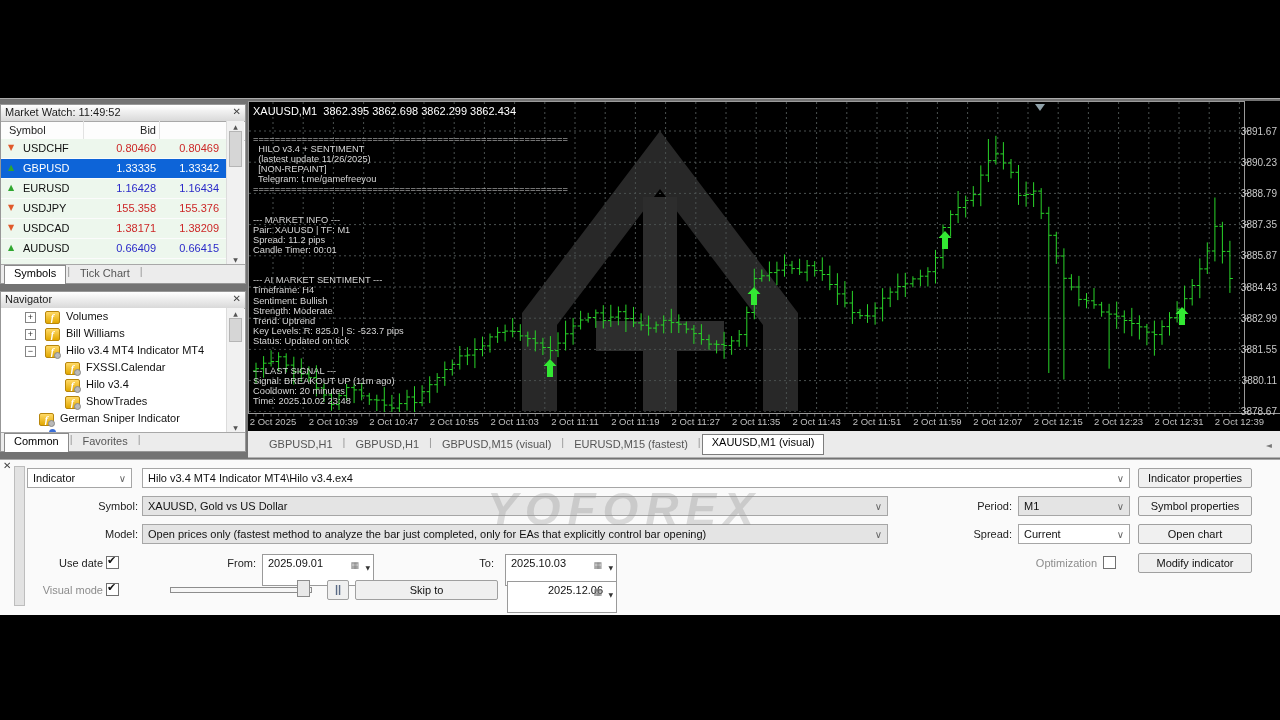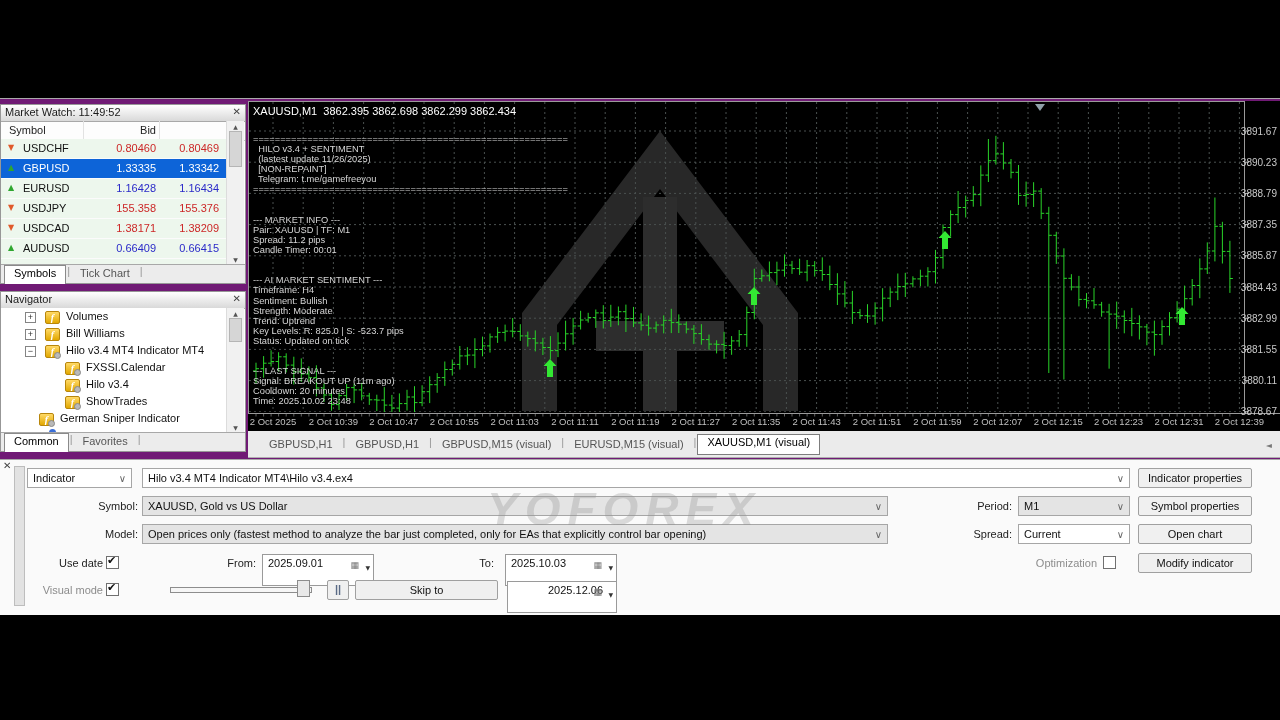--- a/index.html
+++ b/index.html
@@ -1,17 +1,17 @@
 <!DOCTYPE html>
 <html><head>
 <meta charset="utf-8">
 <style>
   html,body{margin:0;padding:0;width:1280px;height:720px;background:#000;overflow:hidden;
     font-family:"Liberation Sans",sans-serif;-webkit-font-smoothing:antialiased;}
-  #app{position:absolute;left:0;top:98px;width:1280px;height:517px;background:#701a75;border-top:1px solid #aaa;}
+  #app{position:absolute;left:0;top:98px;width:1280px;height:517px;background:#737373;border-top:1px solid #aaa;}
   
   .panel{position:absolute;background:#fff;border:1px solid #979797;box-sizing:border-box;}
   .phead{height:15px;background:linear-gradient(#ffffff,#d9d9d9);border-bottom:1px solid #a8a8a8;
     font-size:11px;color:#1a1a1a;padding:1px 4px 0 4px;position:relative;}
   .pclose{position:absolute;right:4px;top:1px;font-size:10px;color:#444;cursor:default;}
   
   .mwcolhead{height:18px;border-bottom:1px solid #c8c8c8;font-size:11px;color:#222;position:relative;background:#fdfdfd;}
   .mwcolhead span{position:absolute;top:2px;}
   .mwrows{position:absolute;left:0;top:34px;right:19px;bottom:18px;overflow:hidden;background:#fff;}
   .mwrow{height:19px;background:#edf7ed;border-bottom:1px solid #fbfbfb;position:relative;font-size:11px;}
@@ -568,21 +568,21 @@
 Status: Updated on tick
 
 
 --- LAST SIGNAL ---
 Signal: BREAKOUT UP (11m ago)
 Cooldown: 20 minutes
 Time: 2025.10.02 23:48</div>
   </div>
 
   <div id="charttabs">
-    <div class="inner" id="chart-tabs-inner"><span class="tab">GBPUSD,H1</span><span class="tabsep">|</span><span class="tab">GBPUSD,H1</span><span class="tabsep">|</span><span class="tab">GBPUSD,M15 (visual)</span><span class="tabsep">|</span><span class="tab">EURUSD,M15 (visual)</span><span class="tabsep">|</span><span class="tab active">XAUUSD,M1 (visual)</span></div>
+    <div class="inner" id="chart-tabs-inner"><span class="tab">GBPUSD,H1</span><span class="tabsep">|</span><span class="tab">GBPUSD,H1</span><span class="tabsep">|</span><span class="tab">GBPUSD,M15 (visual)</span><span class="tabsep">|</span><span class="tab">EURUSD,M15 (fastest)</span><span class="tabsep">|</span><span class="tab active">XAUUSD,M1 (visual)</span></div>
     <span id="tabscroll">◄</span>
   </div>
 
   <div id="tester">
     <span class="tclose">✕</span>
     <div class="strip"></div>
     <div id="wm">YOFOREX</div>
 
     <div class="combo" style="left:27px;top:8px;width:105px;">
       <span>Indicator</span><span class="chev">∨</span>

